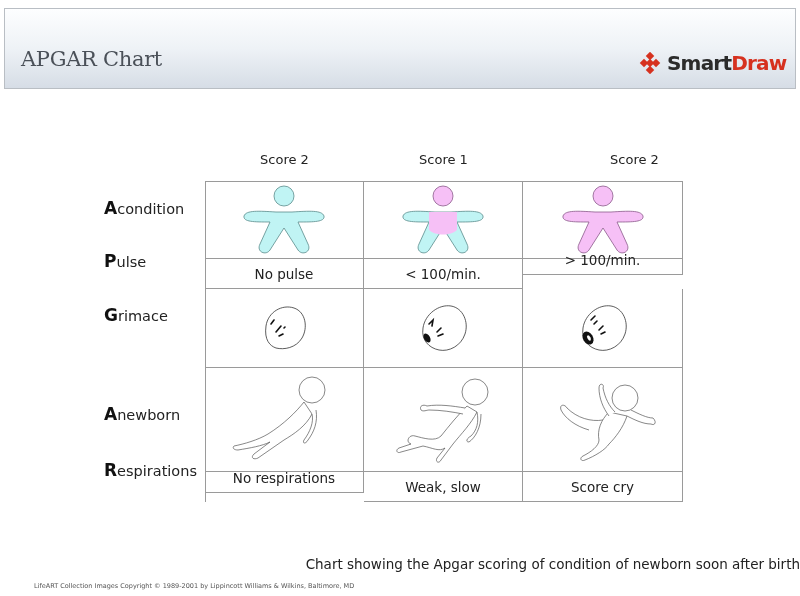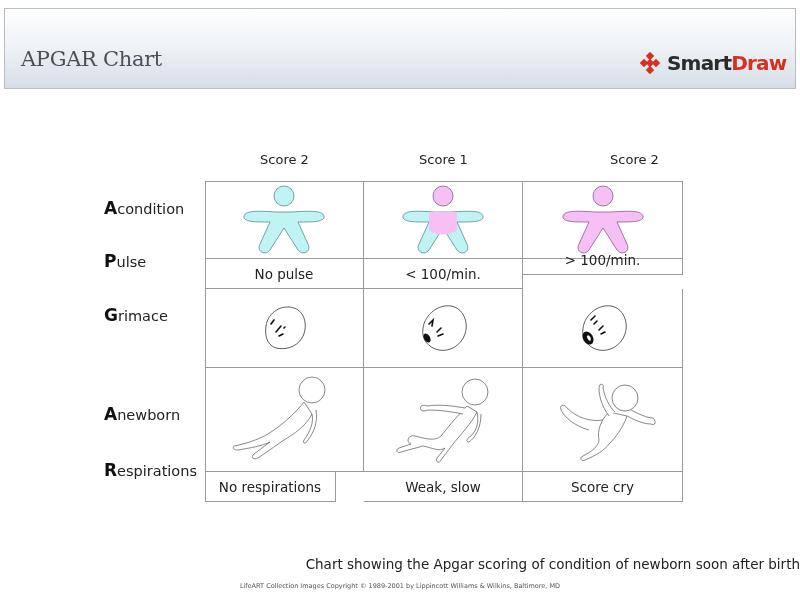--- a/index.html
+++ b/index.html
@@ -38,22 +38,22 @@
       font-size: 13.5px; color: #222;
     }
     .grid-frame { position: absolute; left: 0; top: 0; width: 478px; height: 321px; border-left: 1px solid #9a9a9a; border-top: 1px solid #9a9a9a; pointer-events: none; }
     .cell svg { display: block; }
 
     .caption {
       position: absolute; top: 556px; left: 0; width: 800px; text-align: right;
       font-size: 13.5px; color: #222;
     }
     .copyright {
-      position: absolute; top: 582px; left: 0; width: 800px; text-align: center;
-      font-size: 6.5px; color: #555;
+      position: absolute; top: 582px; left: 0; width: 800px; 
+      font-size: 6.5px; color: #555; padding-left: 34px;
     }
   </style>
 </head>
 <body>
 
 <div class="header">
   <div class="header-title">APGAR Chart</div>
   <div class="logo">
     <svg class="logo-mark" viewBox="0 0 22 22">
       <g fill="#d6311f">
@@ -155,21 +155,21 @@
       <g fill="#fff" stroke="#555" stroke-width="0.7">
         <path d="M66,40 C58,48 54,58 56,68 C56,74 48,80 40,84 C36,86 38,90 42,88 C52,84 62,78 66,72 C72,66 80,56 84,44 Z"></path>
         <path d="M60,48 C48,50 34,46 24,36 C22,32 16,32 18,38 C22,46 32,54 46,58"></path>
         <path d="M72,40 C66,34 62,26 60,16 C62,12 56,10 56,16 C56,26 60,36 66,44"></path>
         <path d="M84,44 C92,48 100,52 108,52 C112,54 114,50 110,46 C104,46 96,42 88,38"></path>
         <circle cx="82" cy="26" r="13"></circle>
       </g>
     </svg>
   </div>
 
-  <div class="cell" style="left:0;top:291px;width:131px;height:30px">No respirations</div>
+  <div class="cell" style="left:0;top:282px;width:159px;height:30px">No respirations</div>
   <div class="cell" style="left:159px;top:291px;width:159px;height:30px">Weak, slow</div>
   <div class="cell" style="left:318px;top:291px;width:160px;height:30px">Score cry</div>
 
   <div class="grid-frame"></div>
 </div>
 
 <div class="caption">Chart showing the Apgar scoring of condition of newborn soon after birth</div>
 <div class="copyright">LifeART Collection Images Copyright © 1989-2001 by Lippincott Williams &amp; Wilkins, Baltimore, MD</div>
 
 </body></html>

